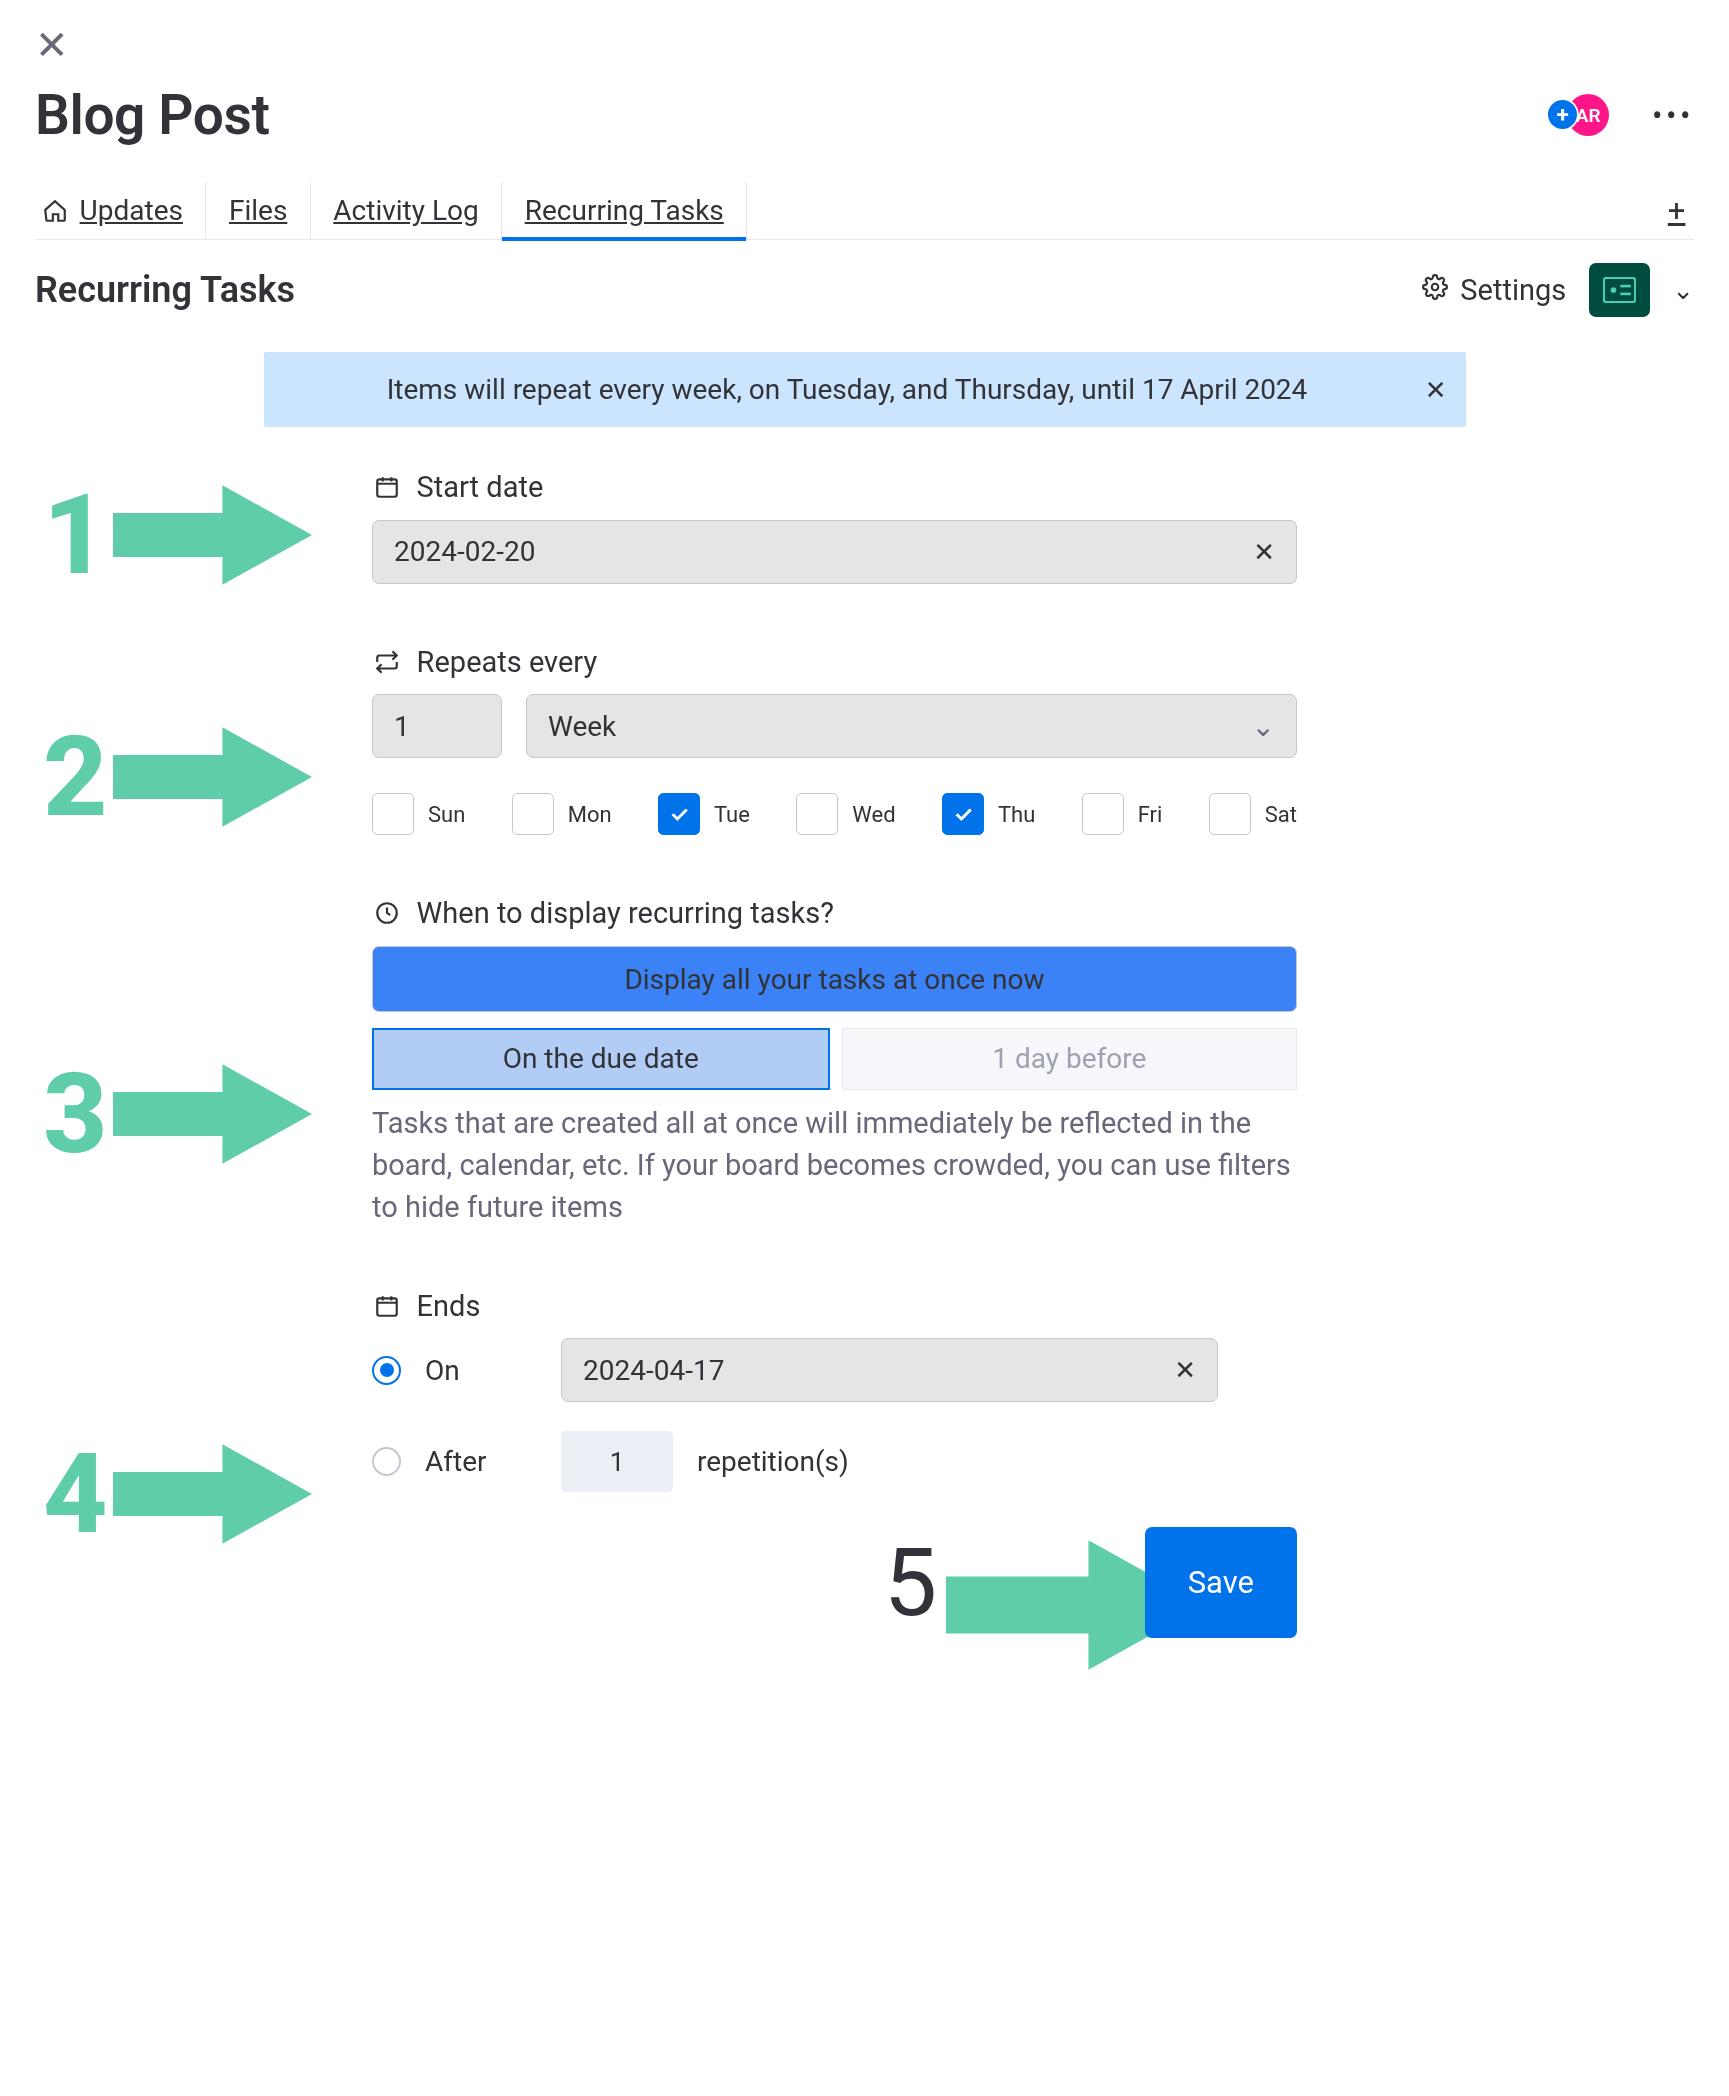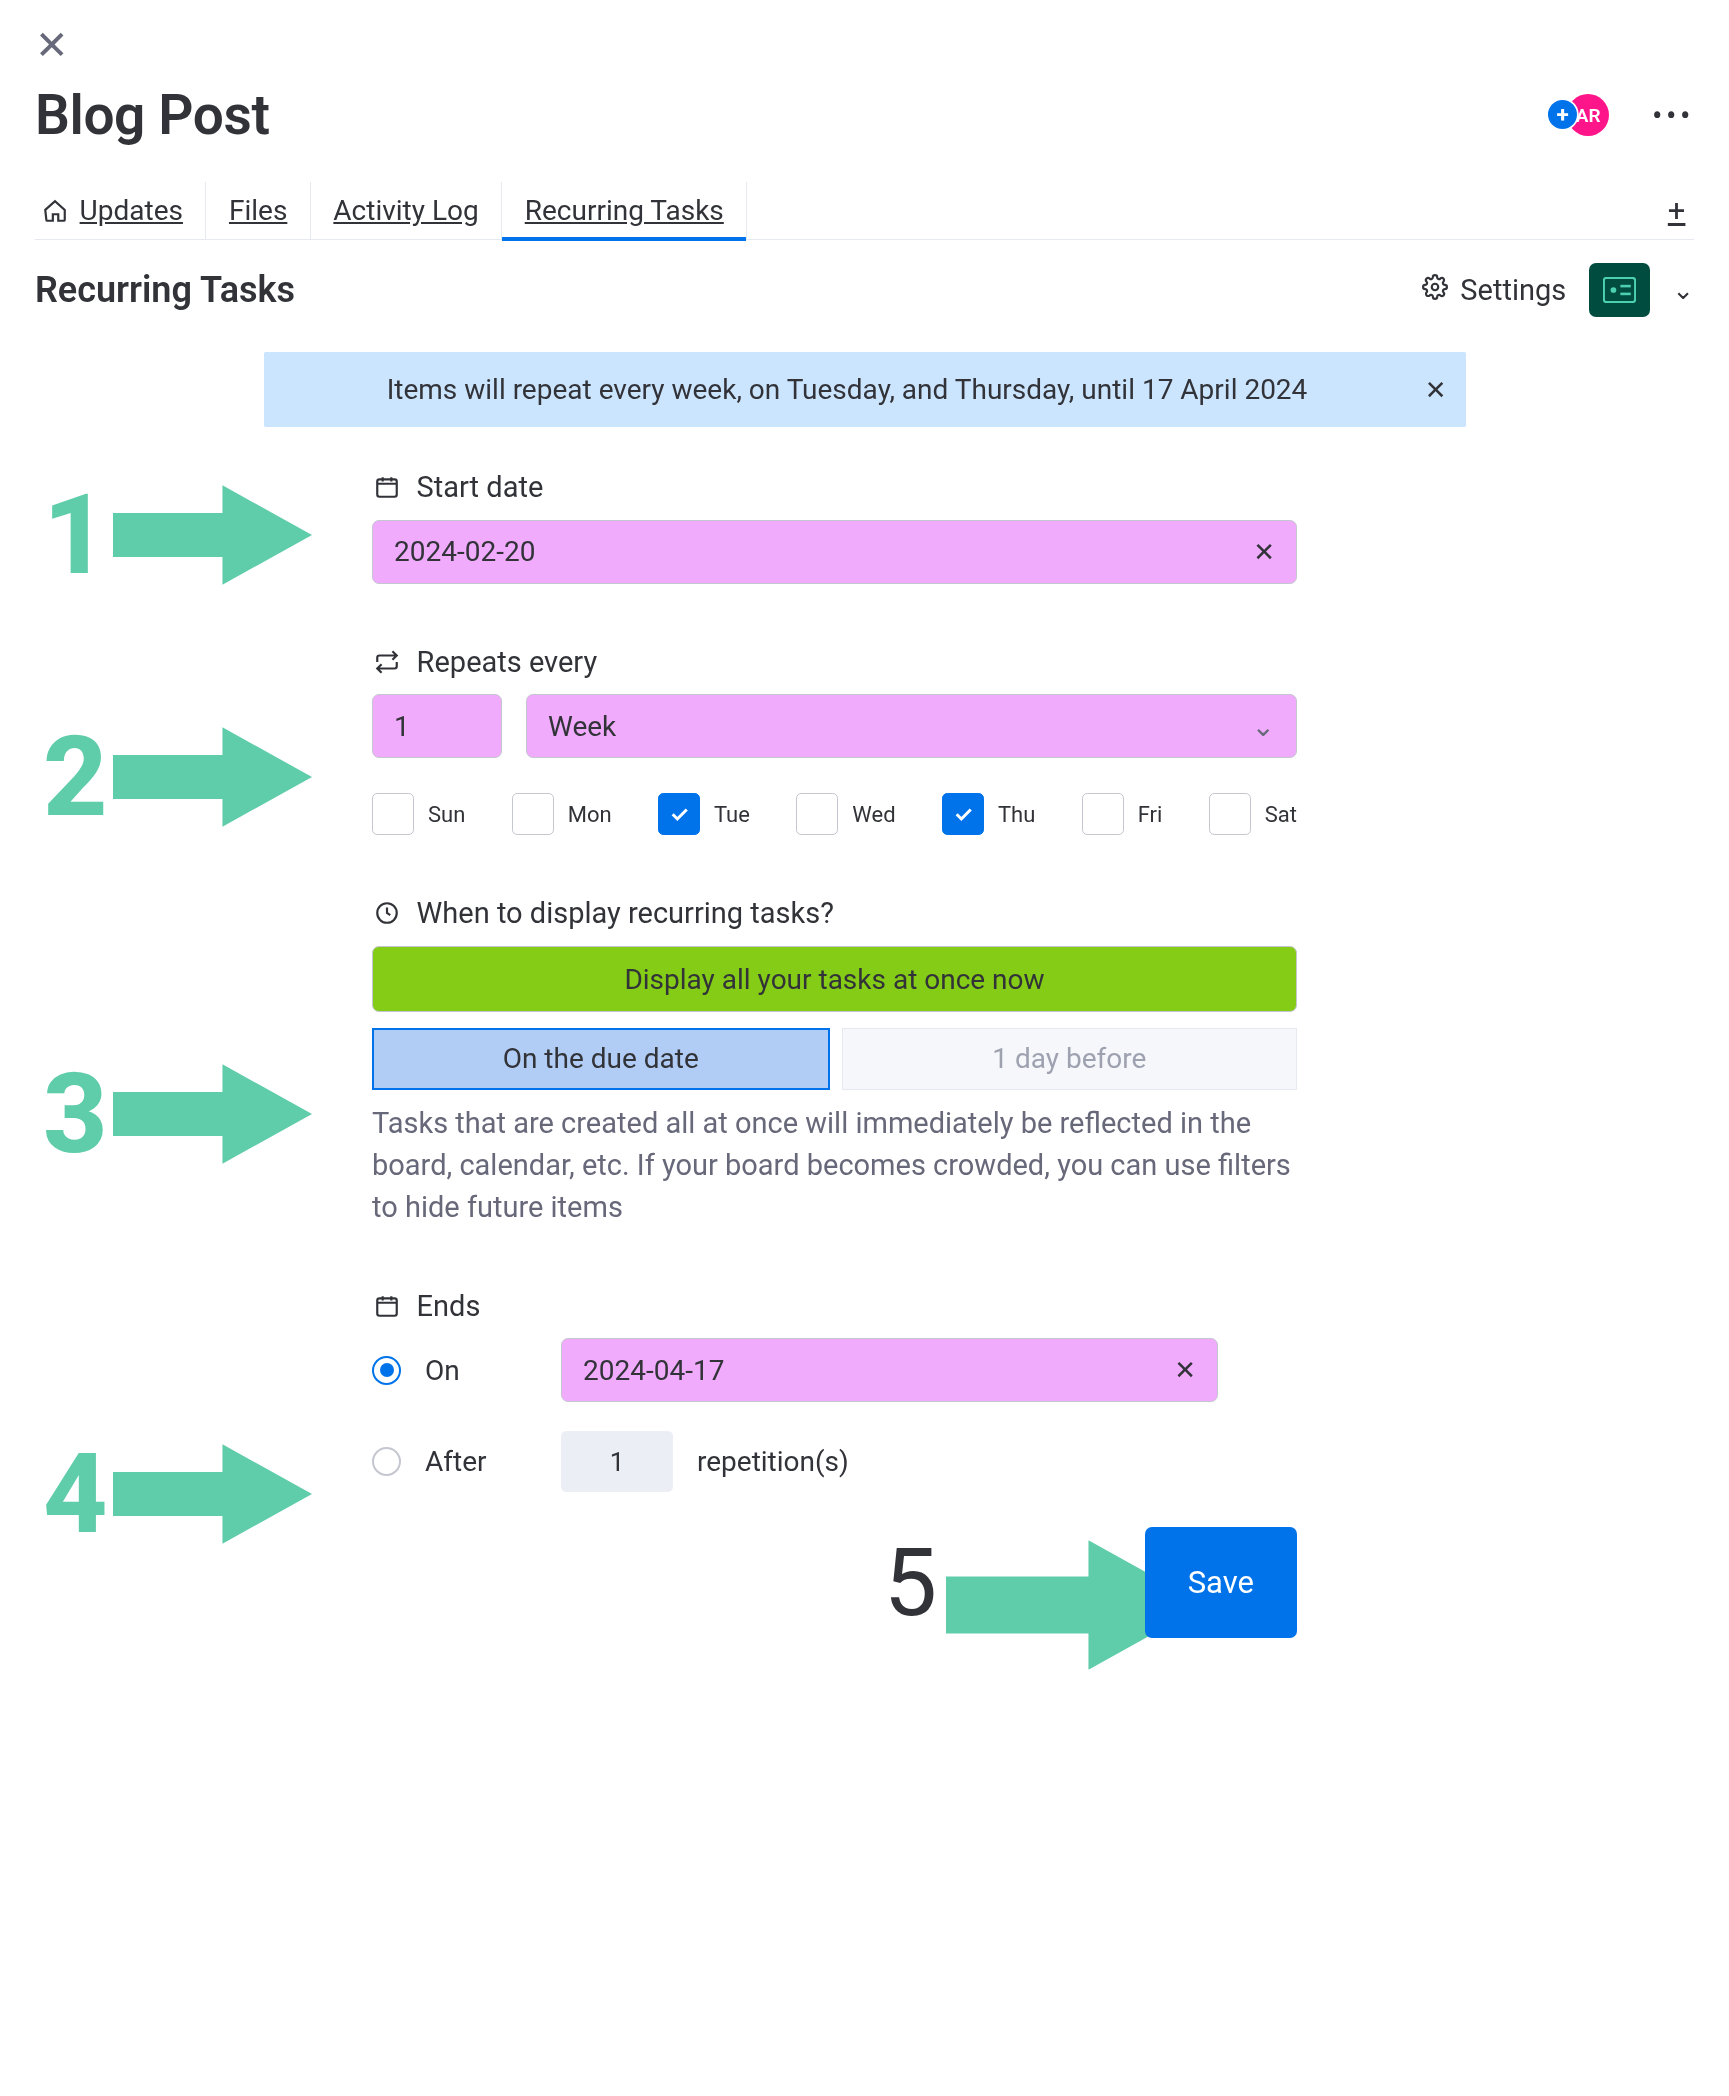--- a/index.html
+++ b/index.html
@@ -50,39 +50,39 @@
   .content-wrap{position:relative;margin-top:12px;}
   .info-banner{margin:0 auto;max-width:1202px;background:var(--blue-bg);padding:21px 61px 21px 26px;font-size:28px;color:var(--text);position:relative;border-radius:1.7px;text-align:center;}
   .info-banner .bx{position:absolute;right:19px;top:50%;transform:translateY(-50%);font-size:26px;color:var(--text);}
 
   .form-col{width:925px;margin:43px 0 0 337px;position:relative;}
 
   .label-row{display:flex;align-items:center;gap:15.6px;font-size:29px;margin-bottom:15.6px;color:var(--text);}
   .icon{width:29px;height:29px;display:inline-flex;align-items:center;justify-content:center;color:var(--text);}
   .icon svg{width:26px;height:26px;stroke:currentColor;fill:none;stroke-width:2;}
 
-  .field{display:flex;align-items:center;border:1.7px solid var(--border);border-radius:7px;height:64px;padding:0 21px;font-size:28px;background:#f0abfc;}
+  .field{display:flex;align-items:center;border:1.7px solid var(--border);border-radius:7px;height:64px;padding:0 21px;font-size:28px;background:#e5e5e5;}
   .field .clear-x{margin-left:auto;font-size:26px;color:var(--text);}
   .small-field{width:130px;}
   .grow{flex:1;gap:43px;}
 
   .row{display:flex;gap:24px;}
 
   
   .days{display:flex;justify-content:space-between;margin-top:35px;}
   .day{display:flex;flex-direction:row;align-items:center;gap:14px;font-size:22px;}
   .day .box{width:42px;height:42px;border:1.7px solid var(--border);border-radius:5.2px;display:flex;align-items:center;justify-content:center;background:#fff;}
   .day.sel .box{background:var(--blue);border-color:var(--blue);color:#fff;}
   .check{width:22.5px;height:22.5px;}
   .check svg{width:22.5px;height:22.5px;stroke:#fff;fill:none;stroke-width:3.2;}
 
   .group{margin-bottom:61px;}
 
   
-  .wide-btn{border:1.7px solid var(--border);border-radius:7px;height:66px;display:flex;align-items:center;justify-content:center;font-size:28px;background:#84cc16;margin-bottom:15.6px;}
+  .wide-btn{border:1.7px solid var(--border);border-radius:7px;height:66px;display:flex;align-items:center;justify-content:center;font-size:28px;background:#3b82f6;margin-bottom:15.6px;}
   .seg{display:flex;gap:12px;}
   .seg .seg-btn{flex:1;height:62px;display:flex;align-items:center;justify-content:center;font-size:28px;border:1.7px solid var(--border-light);background:#f6f7fb;color:#9ea2b0;}
   .seg .seg-btn.selected{background:var(--blue-light);border:2.2px solid var(--blue);color:var(--text);}
   .help{font-size:29px;color:var(--muted);line-height:1.45;margin-top:12px;}
 
   
   .radio-row{display:flex;align-items:center;gap:24px;margin-bottom:29px;}
   .radio{width:29px;height:29px;border-radius:50%;border:2.6px solid var(--border);display:inline-flex;align-items:center;justify-content:center;background:#fff;}
   .radio.checked{border-color:var(--blue);}
   .radio.checked::after{content:"";width:14px;height:14px;border-radius:50%;background:var(--blue);}

